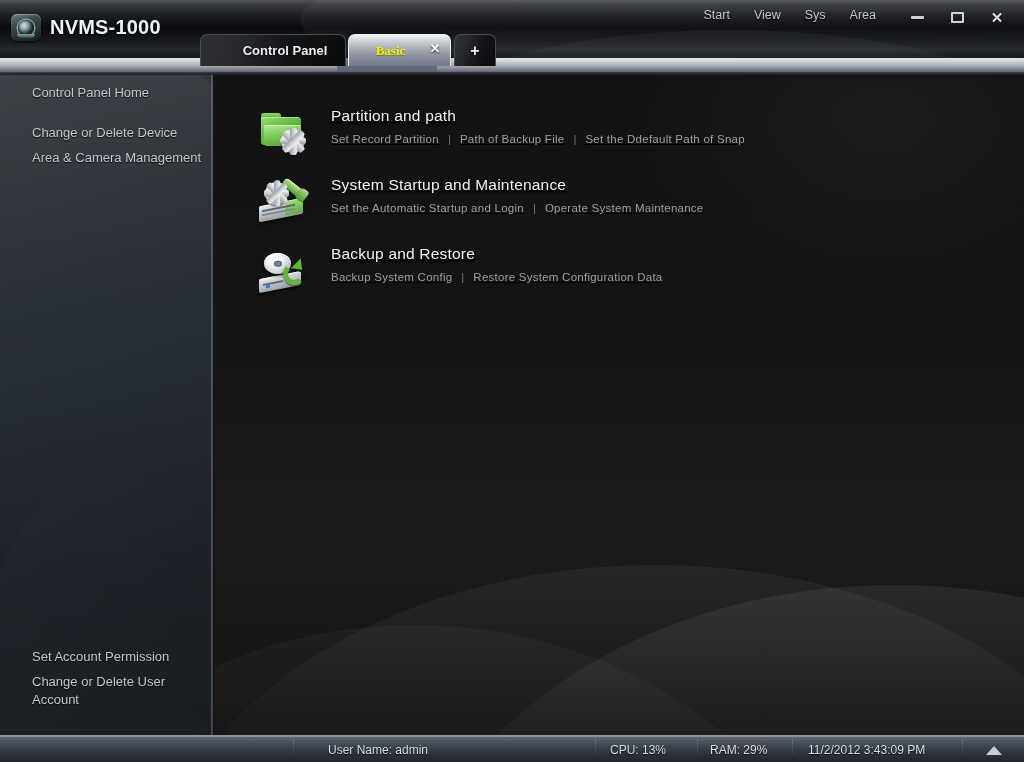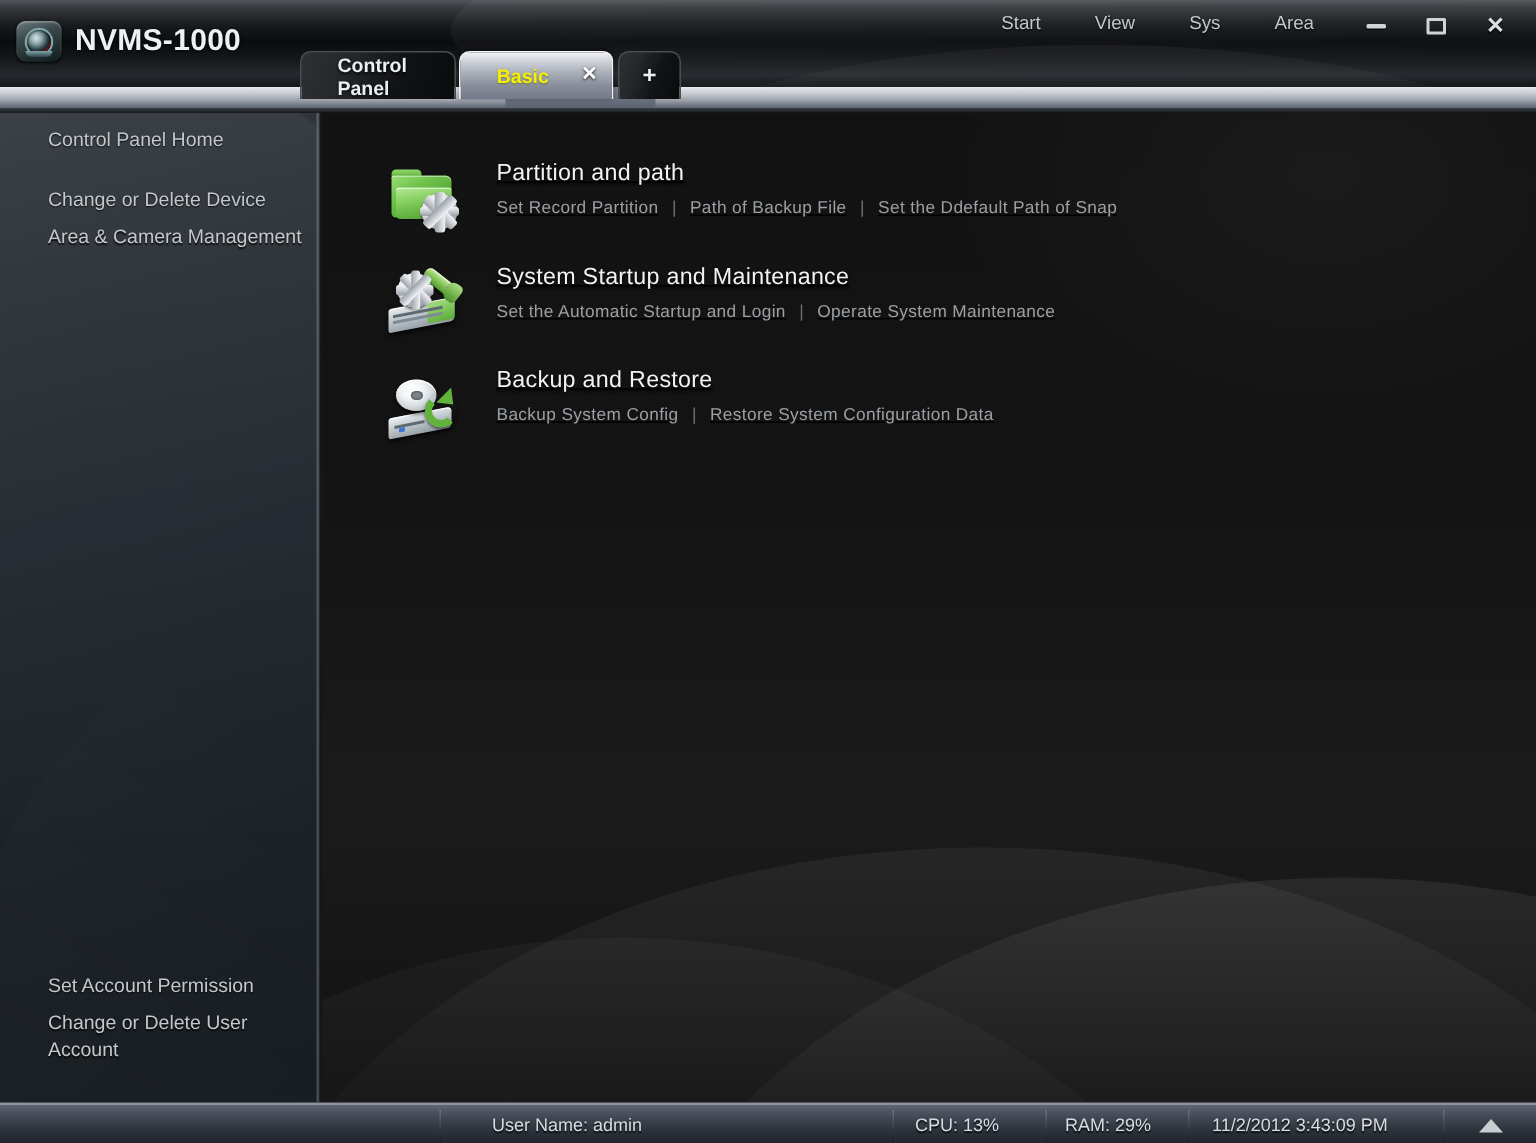--- a/index.html
+++ b/index.html
@@ -35,21 +35,21 @@
     background:radial-gradient(circle at 38% 34%, #d7e4e6 0%, #8fa8ab 26%,
       #3e5558 48%, #1a2628 62%, #6e1a1f 70%, #b0262e 82%, #30171a 100%);
     box-shadow:0 0 0 1.5px #7fa5a8, inset 0 0 2px rgba(0,0,0,.8); }
   .logo-base { position:absolute; left:6px; bottom:3px; width:18px; height:4px;
     border-radius:0 0 4px 4px; background:linear-gradient(180deg,#7fa5a8,#2e4245); }
 
   .app-title { position:absolute; left:50px; top:16px; font-size:20px;
     font-weight:bold; color:#eef1f3; letter-spacing:.2px;
     text-shadow:0 1px 2px rgba(0,0,0,.9); }
 
-  .menu { position:absolute; right:148px; top:8px; display:flex; gap:36px; }
+  .menu { position:absolute; right:148px; top:8px; display:flex; gap:24px; }
   .menu-item { font-size:12.5px; color:#c2c7cc; cursor:default;
     text-shadow:0 1px 1px rgba(0,0,0,.9); }
 
   .wbtns { position:absolute; right:8px; top:6px; display:flex; gap:2px; }
   .wbtn { width:38px; height:22px; display:flex; align-items:center;
     justify-content:center; cursor:default; }
   .wb-min { width:13px; height:3px; background:#cfd4d8; border-radius:1px;
     box-shadow:0 1px 0 rgba(0,0,0,.7); }
   .wb-max { width:13px; height:11px; border:2px solid #cfd4d8; border-radius:1px; }
   .wb-close { font-size:15px; font-weight:bold; color:#d9dee2; line-height:1;
@@ -63,22 +63,22 @@
     font-size:13px; font-weight:bold; cursor:default; }
   .tab.inactive {
     background:linear-gradient(110deg,#2e3034 0%,#25272b 30%,#121315 62%,#0a0b0c 100%);
     border:1px solid #4a4d52; border-bottom:none; color:#eceff1;
     text-shadow:0 1px 2px rgba(0,0,0,.9); }
   .tab.active {
     background:linear-gradient(180deg,#f2f3f5 0%,#d3d6dc 16%,#a9aeb8 44%,
                                 #878d99 72%,#74798a 100%);
     border:1px solid #f0f1f3; border-bottom:none;
     box-shadow:0 -1px 3px rgba(0,0,0,.4); }
-  .tab.active .tab-label { color:#f5f000; text-shadow:0 1px 1px rgba(80,80,0,.55); }
-  .tab-cp { width:104px;padding-left:24px; }
+  .tab.active .tab-label { color:#f5f000; text-shadow:0 1px 1px rgba(80,80,0,.55);font-family:Liberation Serif, serif; }
+  .tab-cp { width:146px;padding-left:24px; }
   .tab-basic { width:103px; margin-left:2px; padding-right:18px; }
   .tab-lp { width:127px; margin-left:2px; }
   .tab-plus { width:42px; margin-left:3px; font-size:16px; }
   .tab-close { position:absolute; right:8px; top:7px; width:14px; height:14px;
     font-size:13px; font-weight:bold; color:#fff; line-height:14px;
     text-align:center; cursor:default;
     text-shadow:0 1px 2px rgba(0,0,0,.85); }
 
   
   .rail { position:absolute; left:0; top:58px; width:1024px; height:14px;

